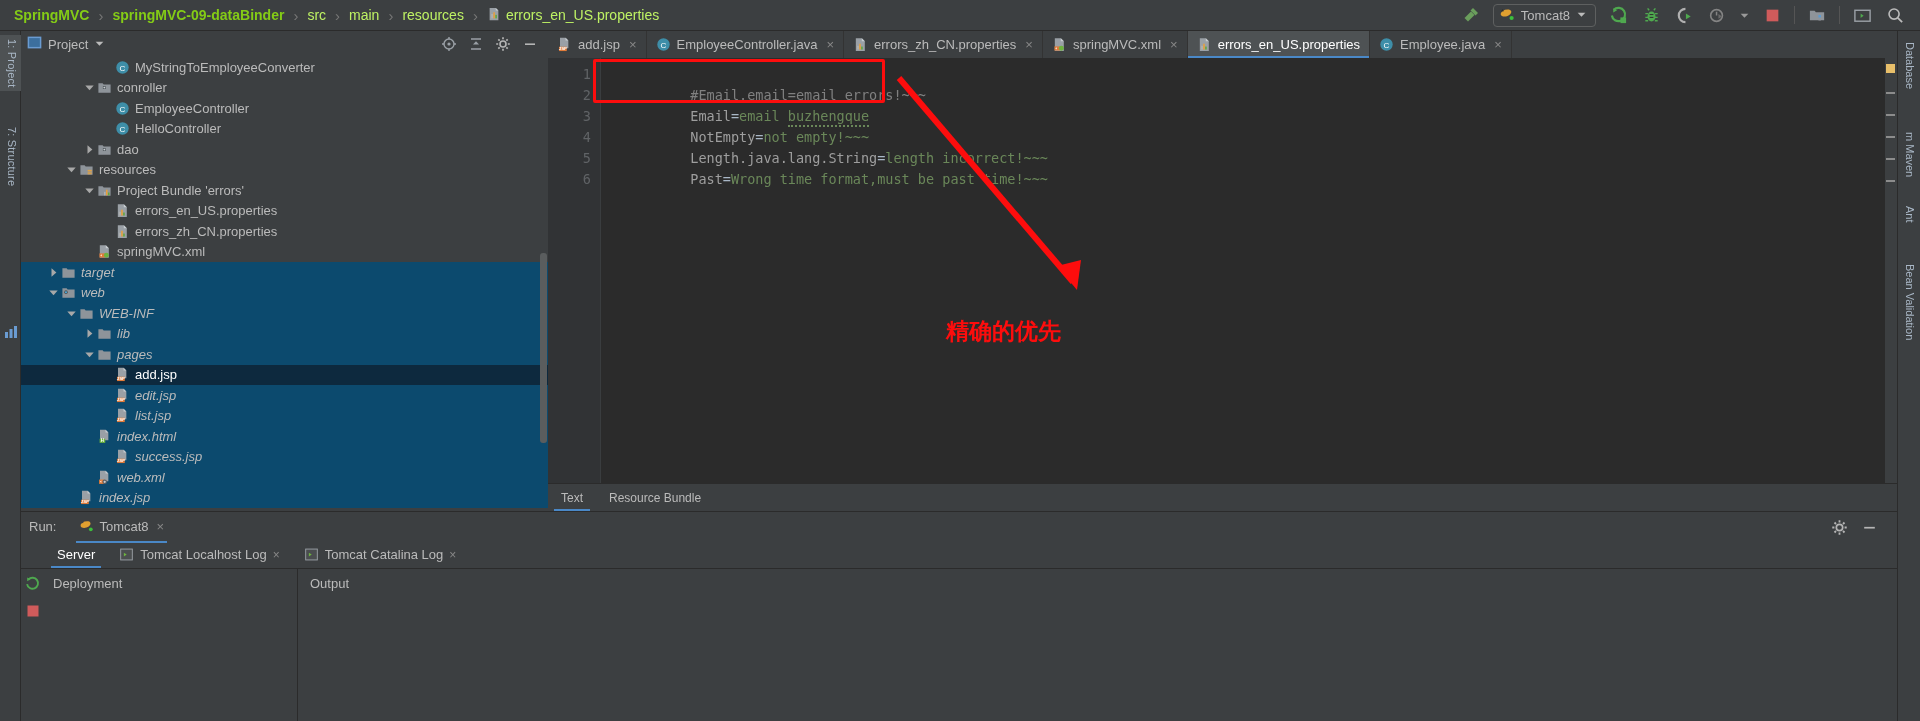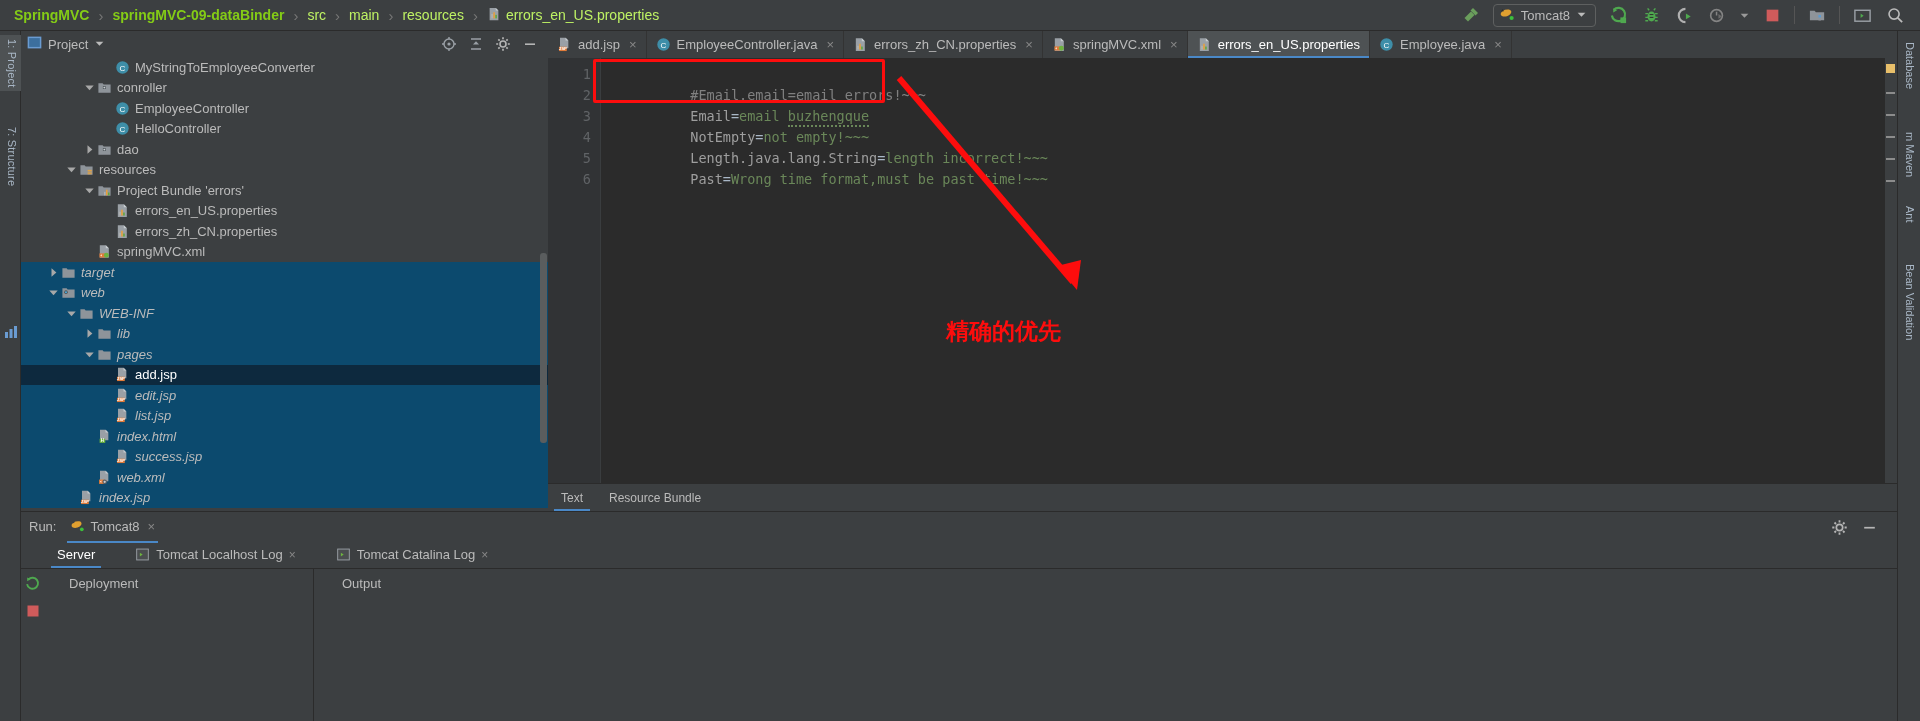--- a/index.html
+++ b/index.html
@@ -179,49 +179,49 @@
     content: ""; position: absolute; left: 6px; right: 6px; bottom: 0; height: 2px;
     background: #4a88c7;
   }
 
   
   .run-panel {
     position: absolute; left: 21px; top: 511px; width: 1876px; height: 210px;
     background: #3c3f41; border-top: 1px solid #2b2b2b;
   }
   .run-header {
-    height: 29px; display: flex; align-items: center; padding: 0 8px; gap: 9px; justify-content: space-between;
+    height: 29px; display: flex; align-items: center; padding: 0 8px; gap: 18px; justify-content: space-between;
   }
   .run-label { font-size: 13px; color: #bbbbbb; }
   .run-chip {
     display: flex; align-items: center; gap: 5px; padding: 2px 5px;
     font-size: 13px; color: #bbbbbb; cursor: pointer; position: relative;
   }
   .run-chip.active::after {
     content: ""; position: absolute; left: 2px; right: 2px; bottom: -5px; height: 2px;
     background: #4a88c7;
   }
   .run-hdr-right { margin-left: auto; display: flex; align-items: center; gap: 14px; padding-right: 12px; }
 
   .run-tabs {
-    height: 28px; display: flex; align-items: center; padding-left: 24px; gap: 16px;
+    height: 28px; display: flex; align-items: center; padding-left: 24px; gap: 0px;
     border-bottom: 1px solid #2b2b2b;
   }
   .rtab {
     display: flex; align-items: center; gap: 6px; padding: 0 12px; height: 100%;
     font-size: 13px; color: #bbbbbb; cursor: pointer; position: relative;
   }
   .rtab.active { color: #ffffff; }
   .rtab.active::after {
     content: ""; position: absolute; left: 6px; right: 6px; bottom: 0; height: 2px;
     background: #4a88c7;
   }
   .rtab-close { color: #888; font-size: 12px; }
 
-  .run-content { display: flex; height: 153px; gap: 16px; }
+  .run-content { display: flex; height: 153px; }
   .run-left-strip {
     width: 24px; padding-top: 7px; display: flex; flex-direction: column;
     align-items: center; gap: 9px; flex-shrink: 0;
   }
   .run-col-deploy {
     width: 253px; border-right: 1px solid #2b2b2b; padding: 7px 0 0 8px;
   }
   .run-col-output { flex: 1; padding: 7px 0 0 12px; }
   .run-col-title { font-size: 13px; color: #bbbbbb; }
 </style>

